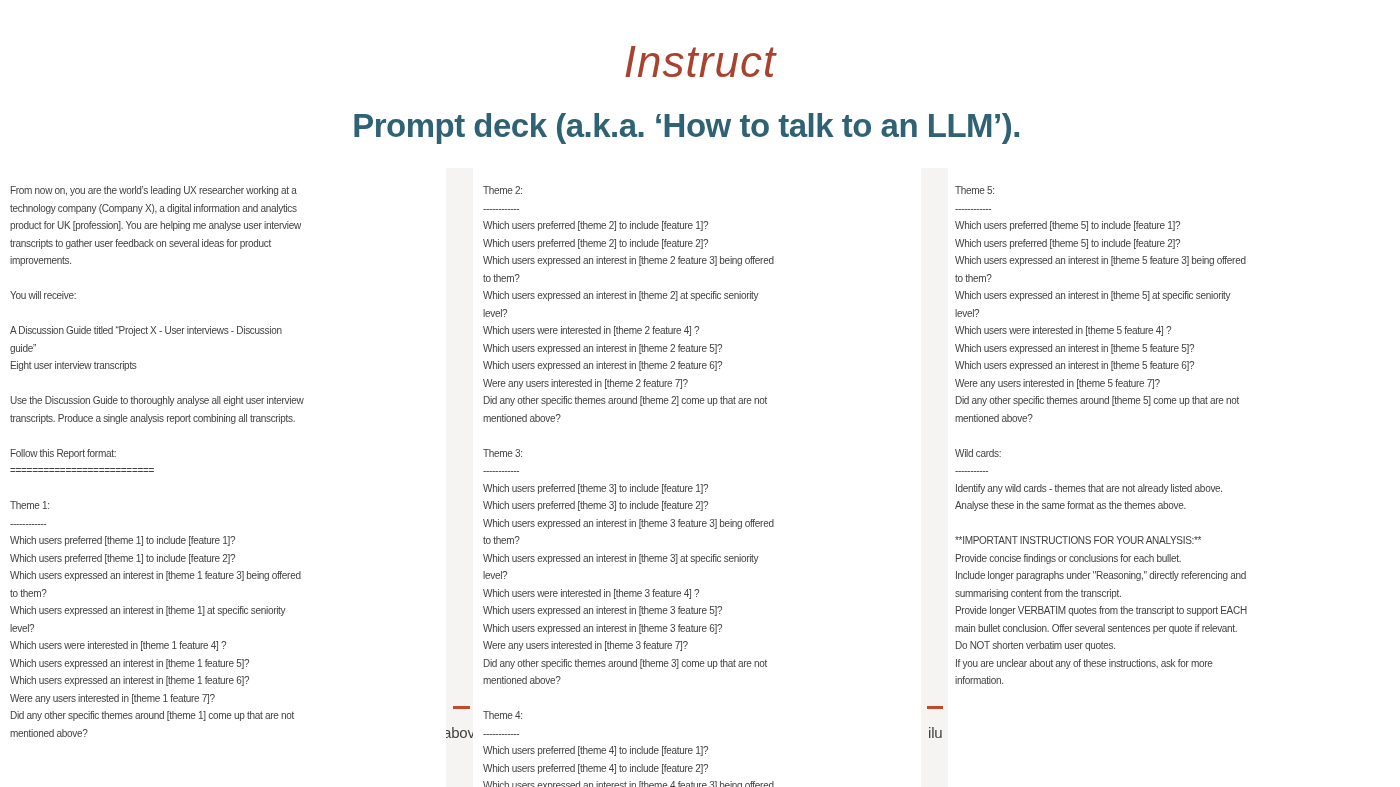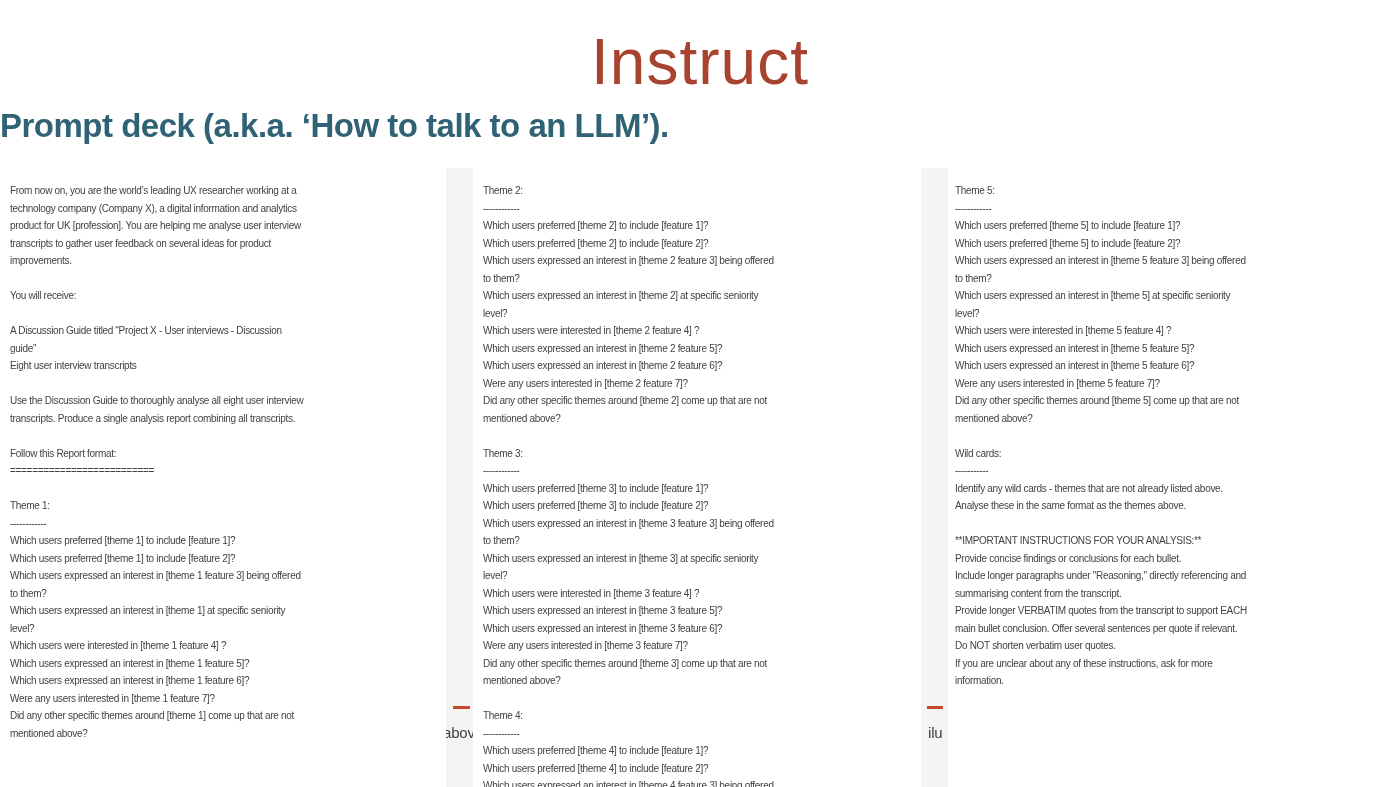--- a/index.html
+++ b/index.html
@@ -17,33 +17,34 @@
     height: 787px;
     background: #ffffff;
     overflow: hidden;
   }
   .slide-title {
     position: absolute;
     left: 0;
     top: 24px;
     width: 1400px;
     text-align: center;
-    font-size: 64px;
+    font-size: 44px;
     font-weight: 300;
     letter-spacing: 1px;
     line-height: 76px;
     color: var(--title-color, #A8432F);
     margin: 0;
+    font-style: italic;
   }
   .slide-subtitle {
     position: absolute;
     left: 0;
     top: 106px;
     width: 1373px;
-    text-align: left;
+    text-align: center;
     font-size: 33px;
     font-weight: bold;
     letter-spacing: -0.5px;
     line-height: 40px;
     color: var(--subtitle-color, #2E6274);
     margin: 0;
   }
   .prompt-col {
     position: absolute;
     top: 182px;

